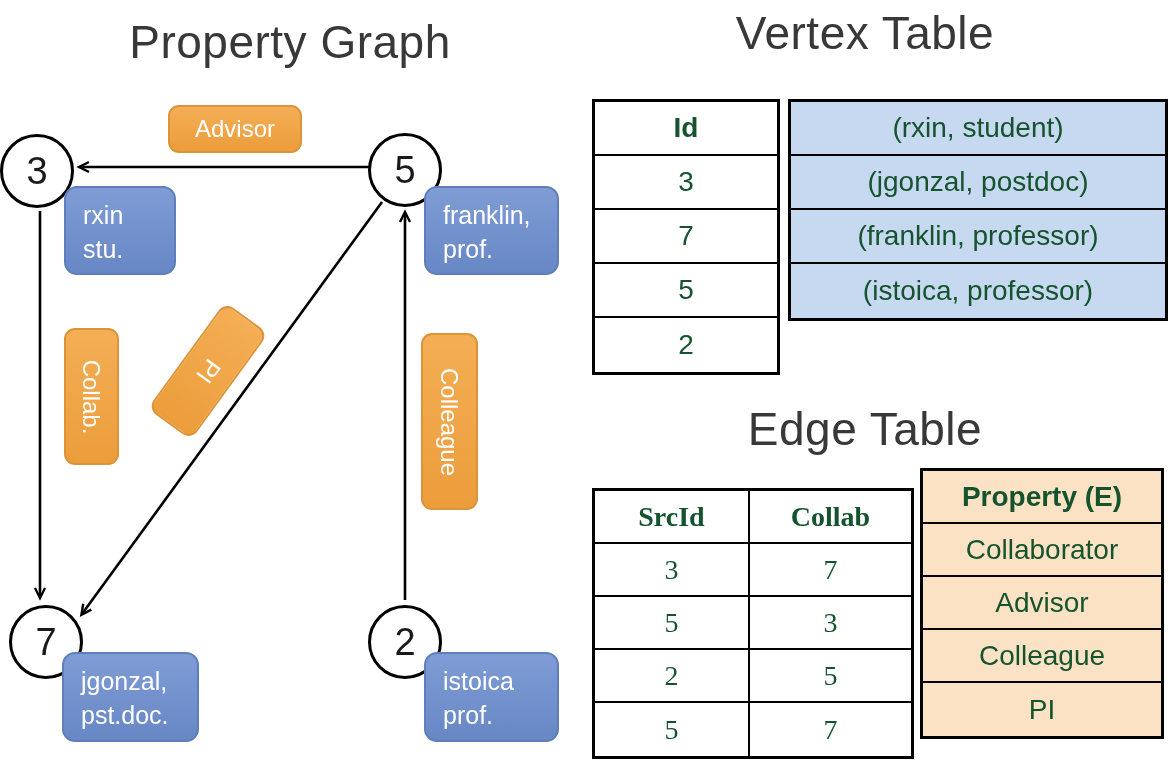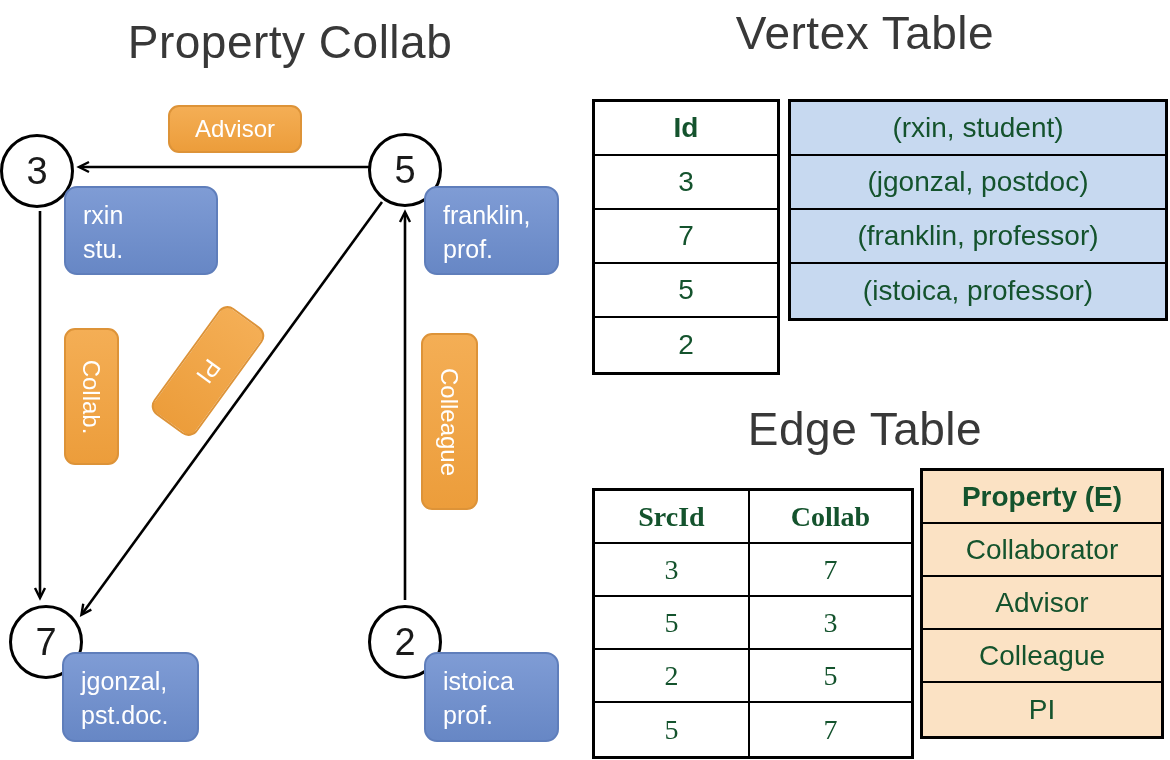--- a/index.html
+++ b/index.html
@@ -55,21 +55,21 @@
     display:grid; grid-template-columns:155px 1fr;
   }
   .egrid .cell:nth-child(odd) { border-right:2px solid #000; }
   .egrid .cell:nth-last-child(-n+2) { border-bottom:none; }
 </style>
 </head>
 <body>
 
 <div class="canvas">
 
-  <div class="title" style="left:65px; top:15px; width:450px;">Property Collab</div>
+  <div class="title" style="left:65px; top:15px; width:450px;">Property Graph</div>
   <div class="title" style="left:630px; top:6px; width:470px;">Vertex Table</div>
   <div class="title" style="left:630px; top:402px; width:470px;">Edge Table</div>
 
   <svg class="svglayer" width="580" height="760">
     <defs>
       <marker id="ah" markerWidth="16" markerHeight="16" refX="11" refY="7" orient="auto" markerUnits="userSpaceOnUse">
         <path d="M2,2 L12,7 L2,12" fill="none" stroke="#000" stroke-width="2.4"></path>
       </marker>
     </defs>
     <line x1="369" y1="167" x2="80" y2="167" stroke="#000" stroke-width="2.6" marker-end="url(#ah)"></line>
@@ -84,21 +84,21 @@
   <div class="circle" style="left:368px; top:133px;">
     <span>5</span>
   </div>
   <div class="circle" style="left:9px;   top:605px;">
     <span>7</span>
   </div>
   <div class="circle" style="left:368px; top:605px;">
     <span>2</span>
   </div>
 
-  <div class="propbox" style="left:64px;  top:186px; width:154px; height:89px;">
+  <div class="propbox" style="left:64px;  top:186px; width:112px; height:89px;">
     <div>rxin</div>
     <div>stu.</div>
   </div>
   <div class="propbox" style="left:424px; top:186px; width:135px; height:89px;">
     <div>franklin,</div>
     <div>prof.</div>
   </div>
   <div class="propbox" style="left:62px;  top:652px; width:137px; height:90px;">
     <div>jgonzal,</div>
     <div>pst.doc.</div>

